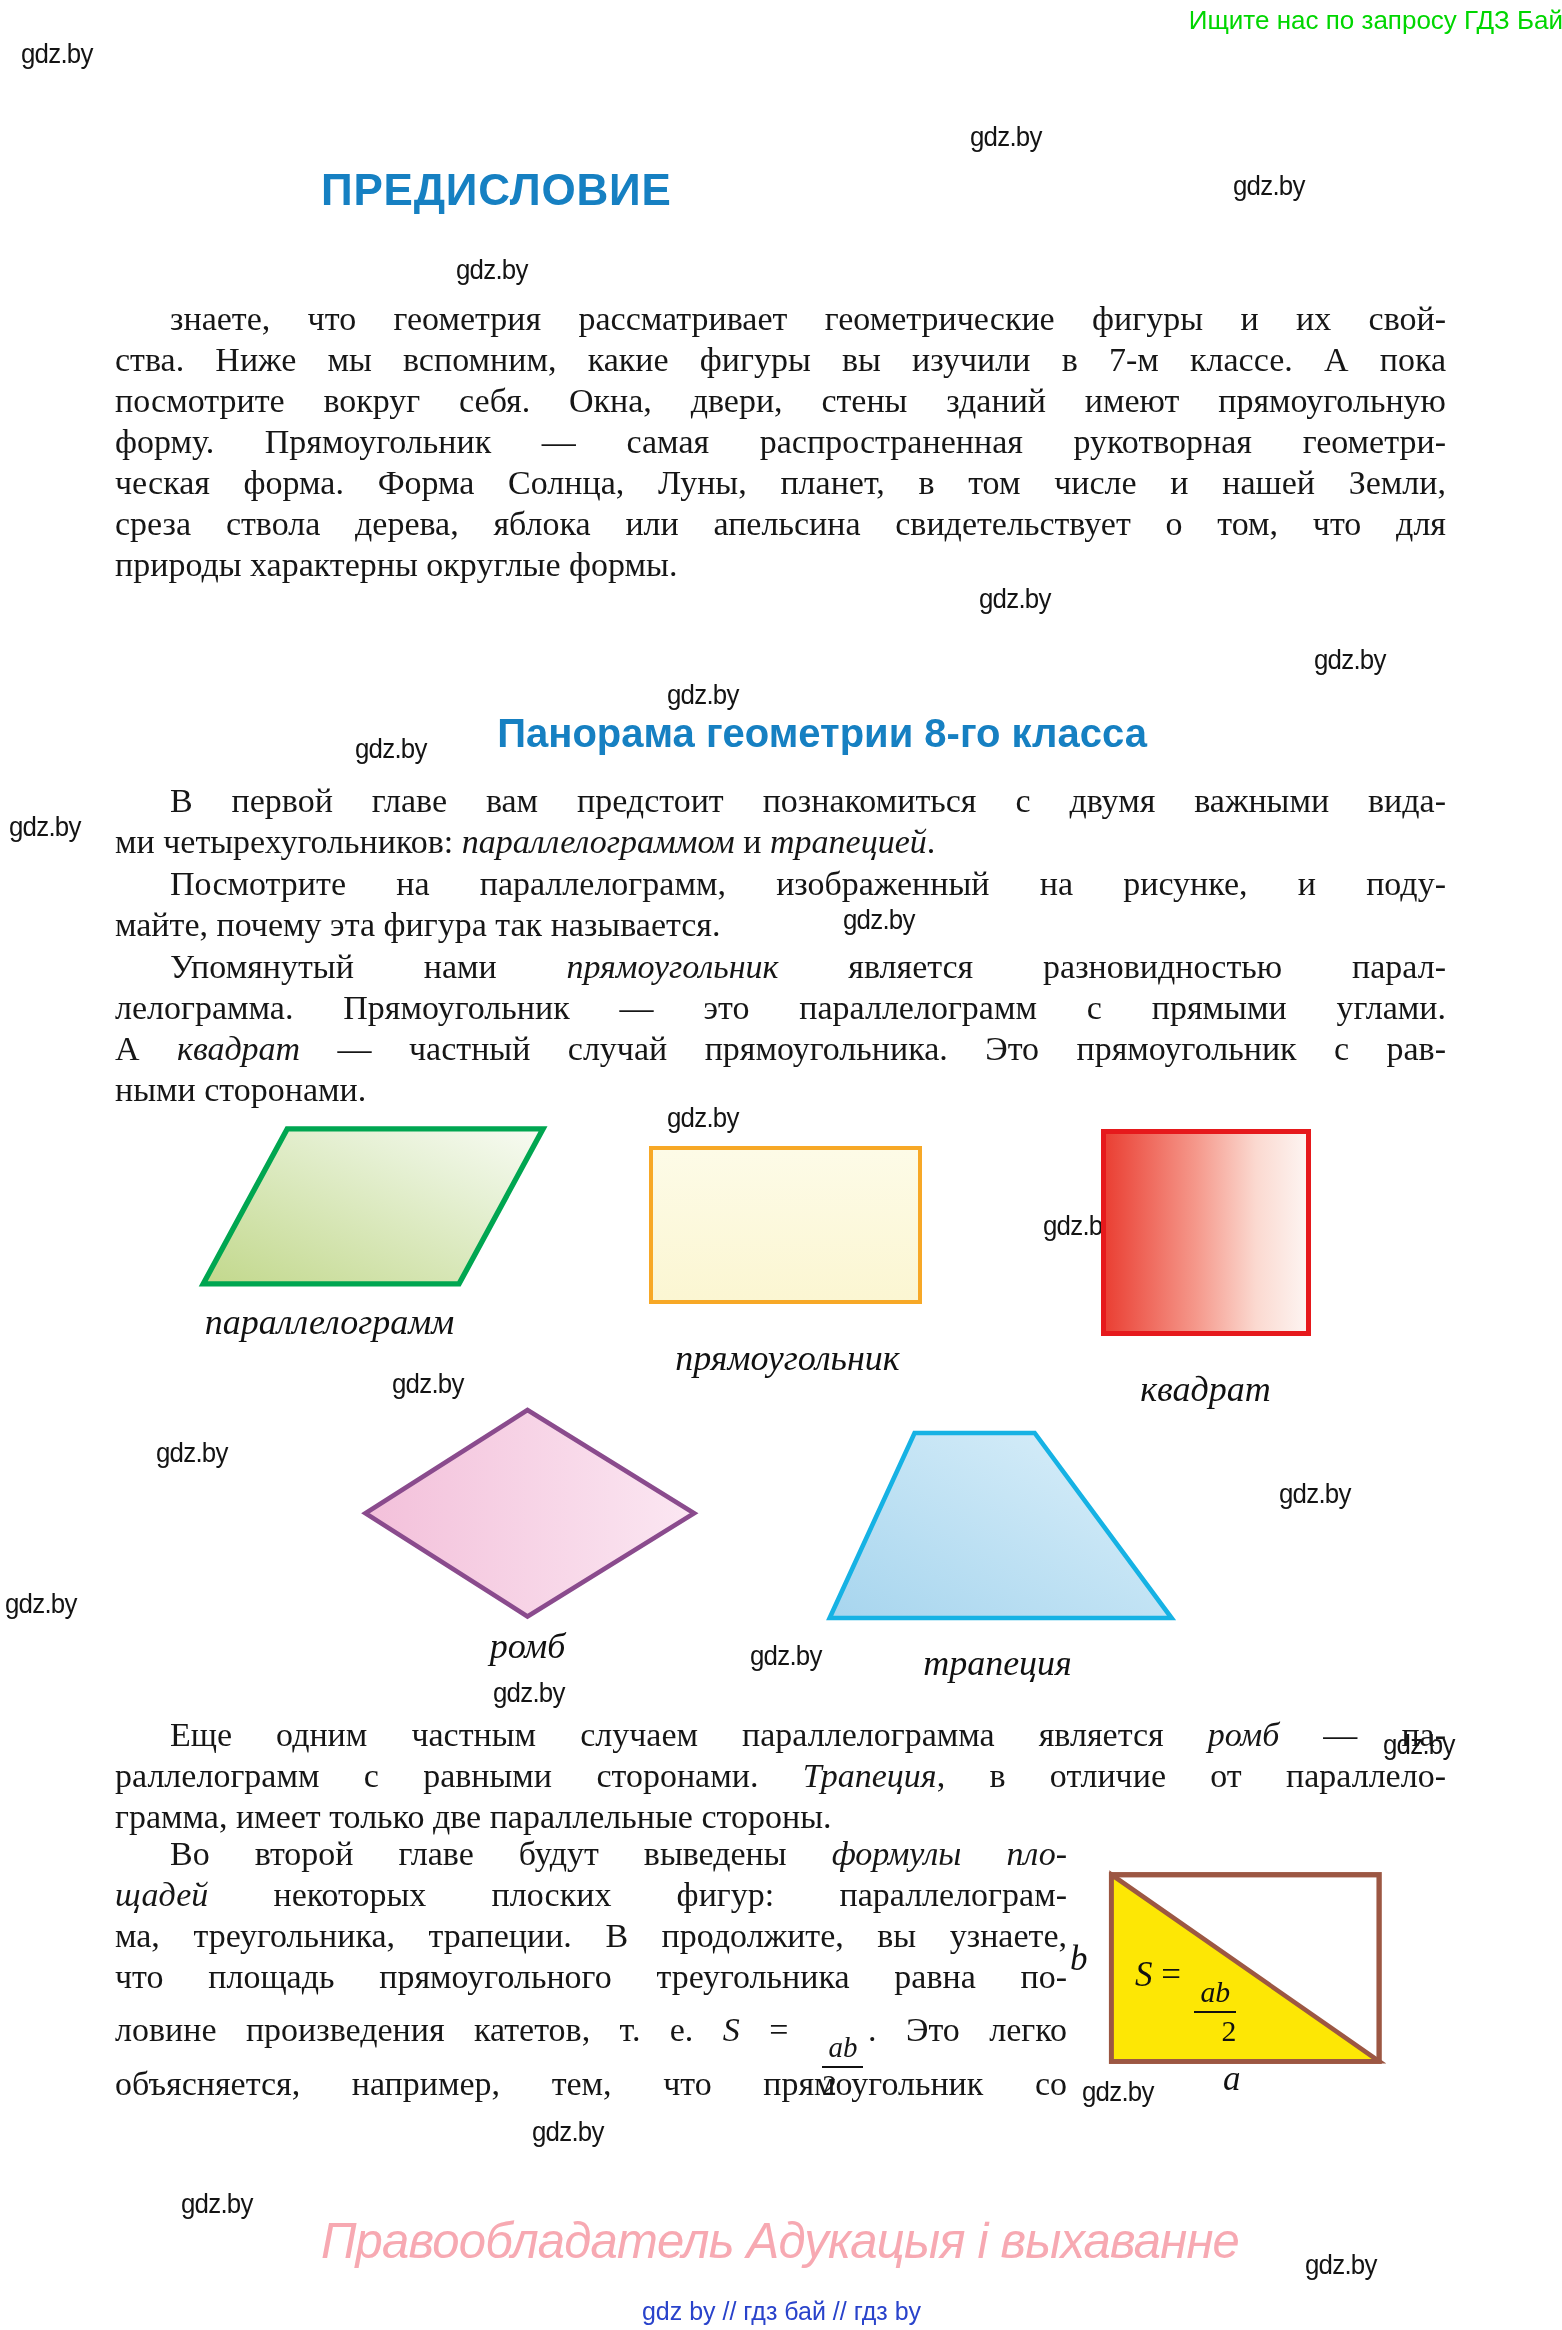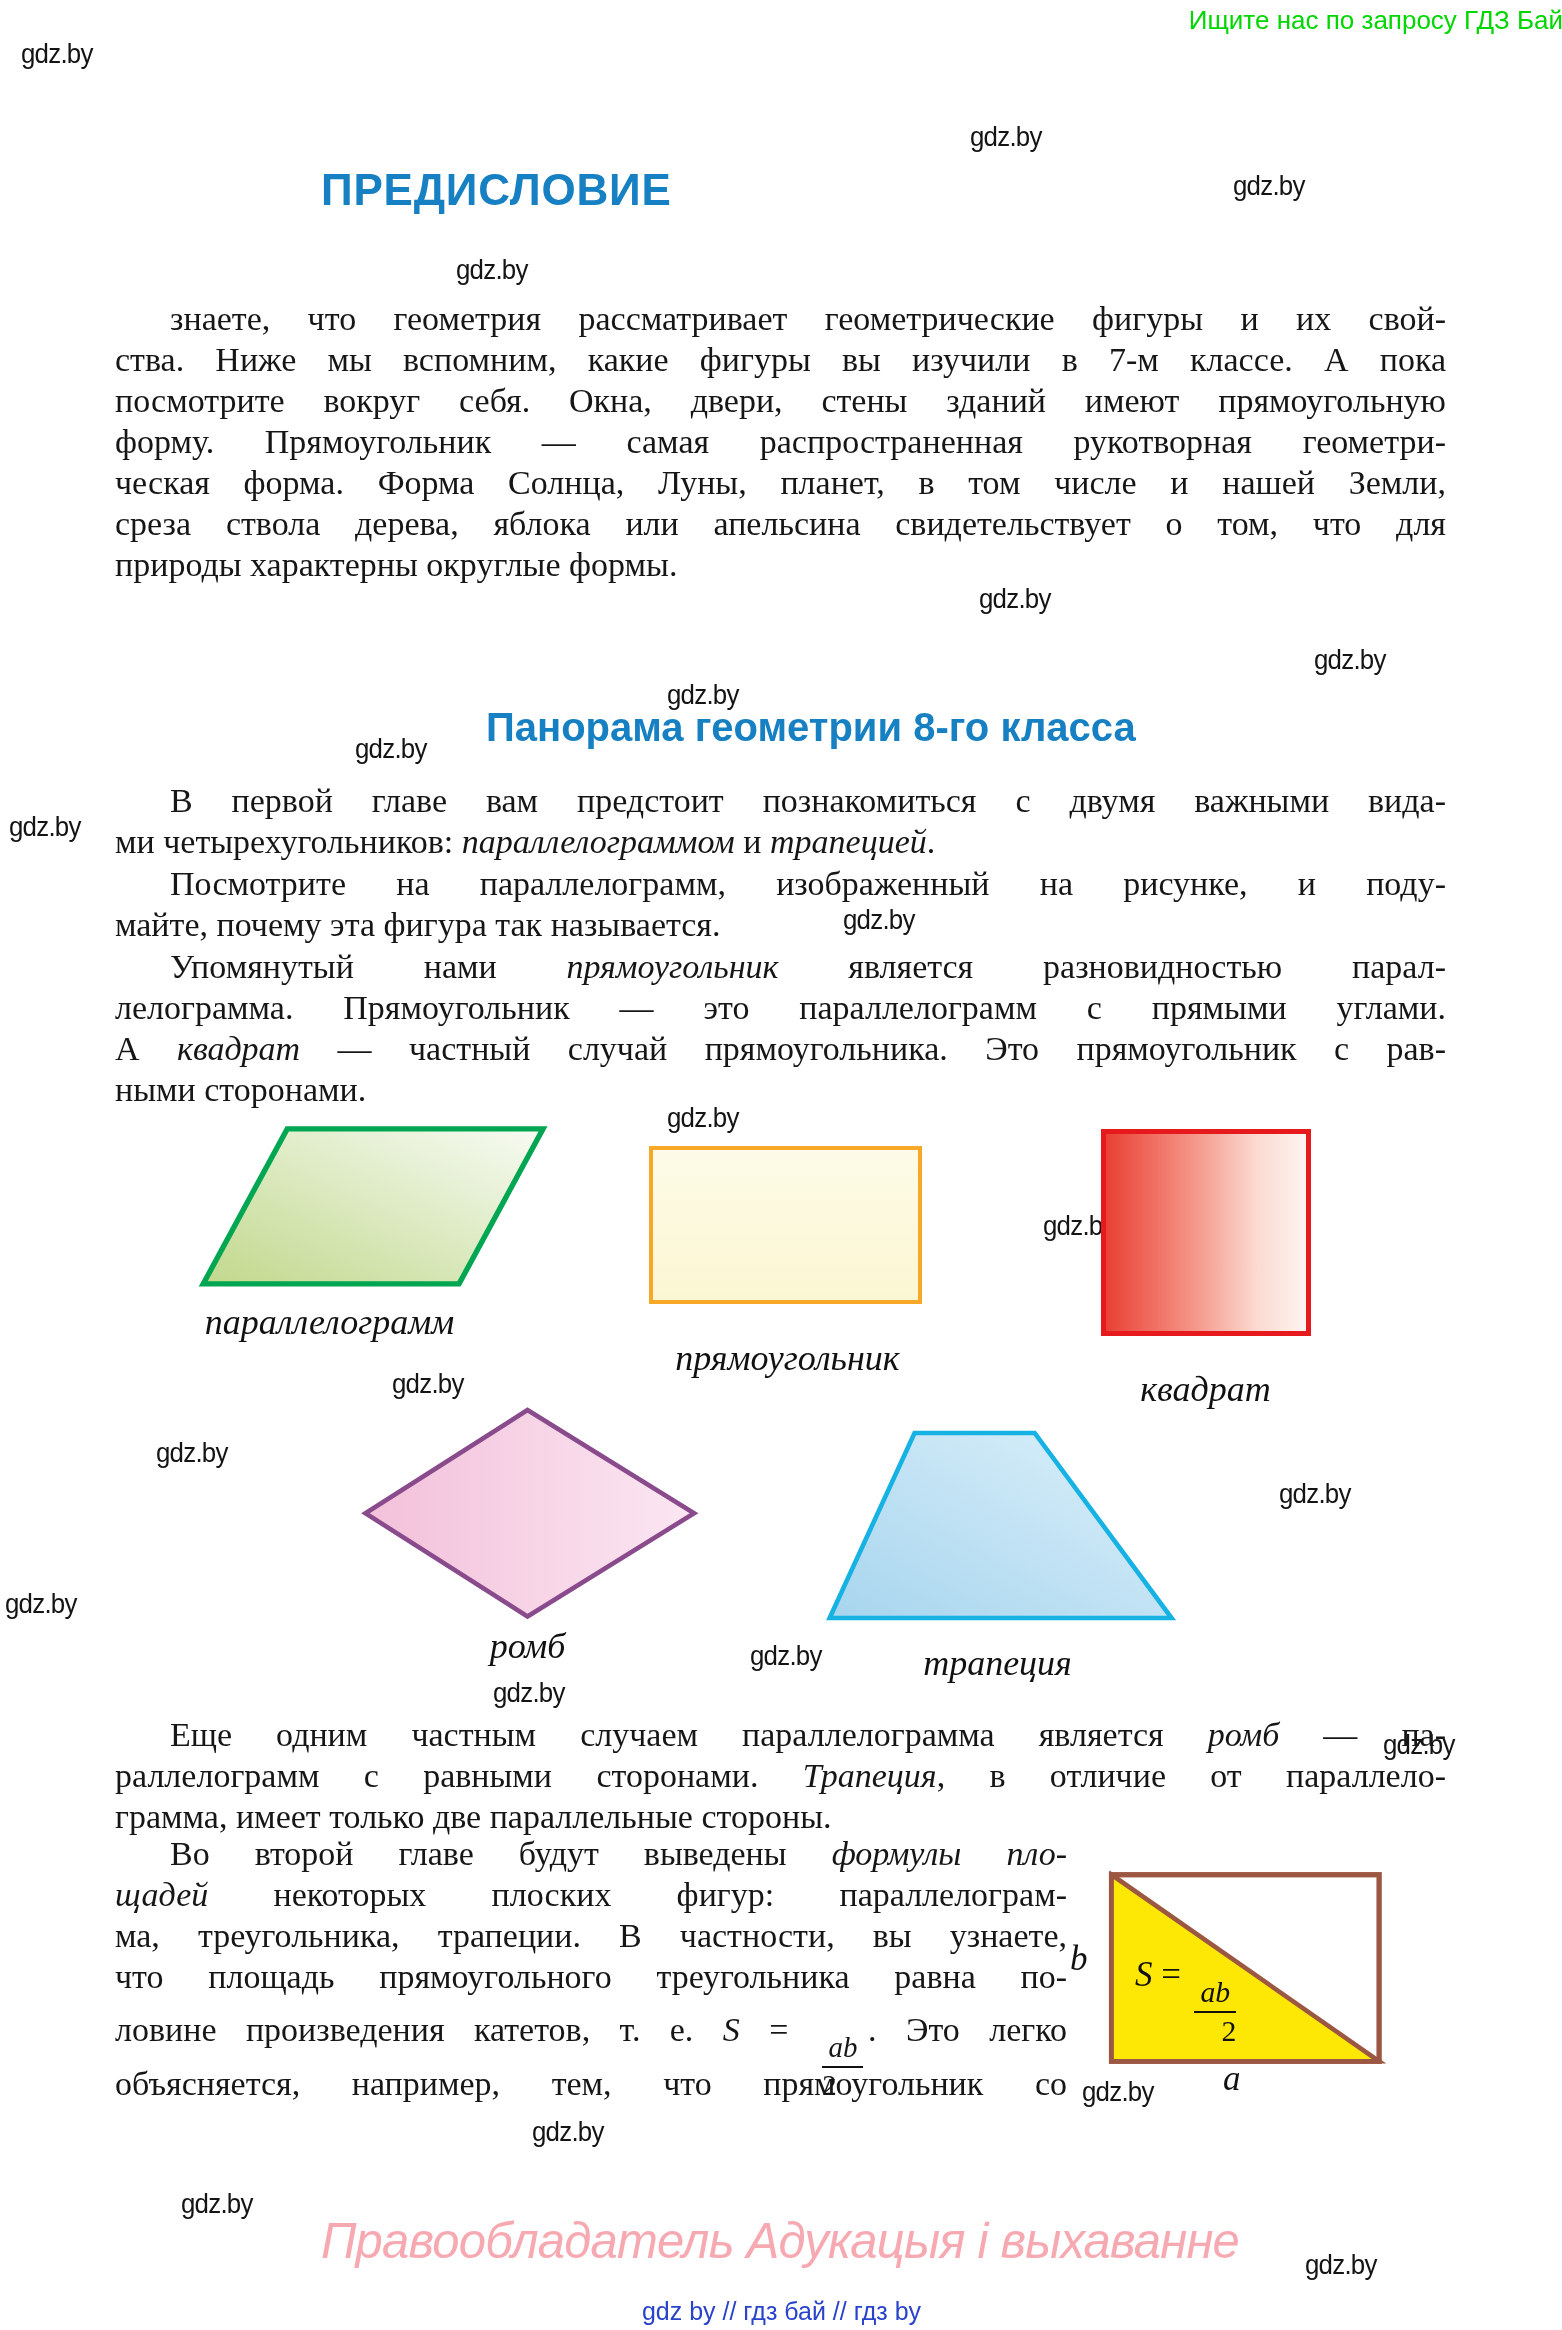--- a/index.html
+++ b/index.html
@@ -7,21 +7,21 @@
           font-family:"Liberation Serif",serif;color:#161616;}
 
   .promo{position:absolute;top:4.6px;left:0;width:100%;text-align:right;
          font-family:"Liberation Sans",sans-serif;font-size:26px;color:#00d600;}
 
   .wm{position:absolute;font-family:"Liberation Sans",sans-serif;font-size:27.5px;color:#141414;
       letter-spacing:-0.8px;transform:scaleX(.94);transform-origin:left top;white-space:nowrap;}
 
   .title{position:absolute;left:321px;width:620px;top:165px;margin:0;text-align:left;
          font-family:"Liberation Sans",sans-serif;font-weight:bold;font-size:44px;color:#1680c2;letter-spacing:0.8px;}
-  .heading{position:absolute;left:480px;width:655px;top:699px;margin:6px;text-align:left;
+  .heading{position:absolute;left:480px;width:655px;top:699px;margin:12px;text-align:right;
          font-family:"Liberation Sans",sans-serif;font-weight:bold;font-size:40px;color:#1680c2;}
 
   .para{position:absolute;font-size:34px;}
   .para .line{height:41px;line-height:41px;text-align:justify;text-align-last:justify;}
   .para .line.last{text-align-last:left;}
   .para .line:first-child{text-indent:55px;}
   .para .line.has-frac{height:66px;line-height:66px;}
   #p1{left:115px;top:298px;width:1331px;}
   #p2{left:115px;top:630px;width:1331px;}
   #p2 .line{text-align-last:left;}
@@ -167,21 +167,21 @@
   <div class="fig-label" id="lbl-trapezoid">трапеция</div>
 
   <div class="para" id="p6">
       <div class="line">Еще одним частным случаем параллелограмма является <i>ромб</i> — па-</div>
       <div class="line">раллелограмм с равными сторонами. <i>Трапеция</i>, в отличие от параллело-</div>
       <div class="line last">грамма, имеет только две параллельные стороны.</div>
     </div>
   <div class="para" id="p7">
       <div class="line">Во второй главе будут выведены <i>формулы пло-</i></div>
       <div class="line"><i>щадей</i> некоторых плоских фигур: параллелограм-</div>
-      <div class="line">ма, треугольника, трапеции. В частности, вы узнаете,</div>
+      <div class="line">ма, треугольника, трапеции. В продолжите, вы узнаете,</div>
       <div class="line">что площадь прямоугольного треугольника равна по-</div>
       <div class="line has-frac">ловине произведения катетов, т. е. <i>S</i> = <span class="frac">
           <span class="num">ab</span>
           <span class="den">2</span>
         </span>. Это легко</div>
       <div class="line last">объясняется, например, тем, что прямоугольник со</div>
     </div>
 
   <svg class="fig" style="left:1107px;top:1870px;" width="279" height="196" viewBox="0 0 365 256">
     <rect x="6" y="6" width="350" height="244" fill="#ffffff" stroke="#9c5743" stroke-width="7"></rect>

